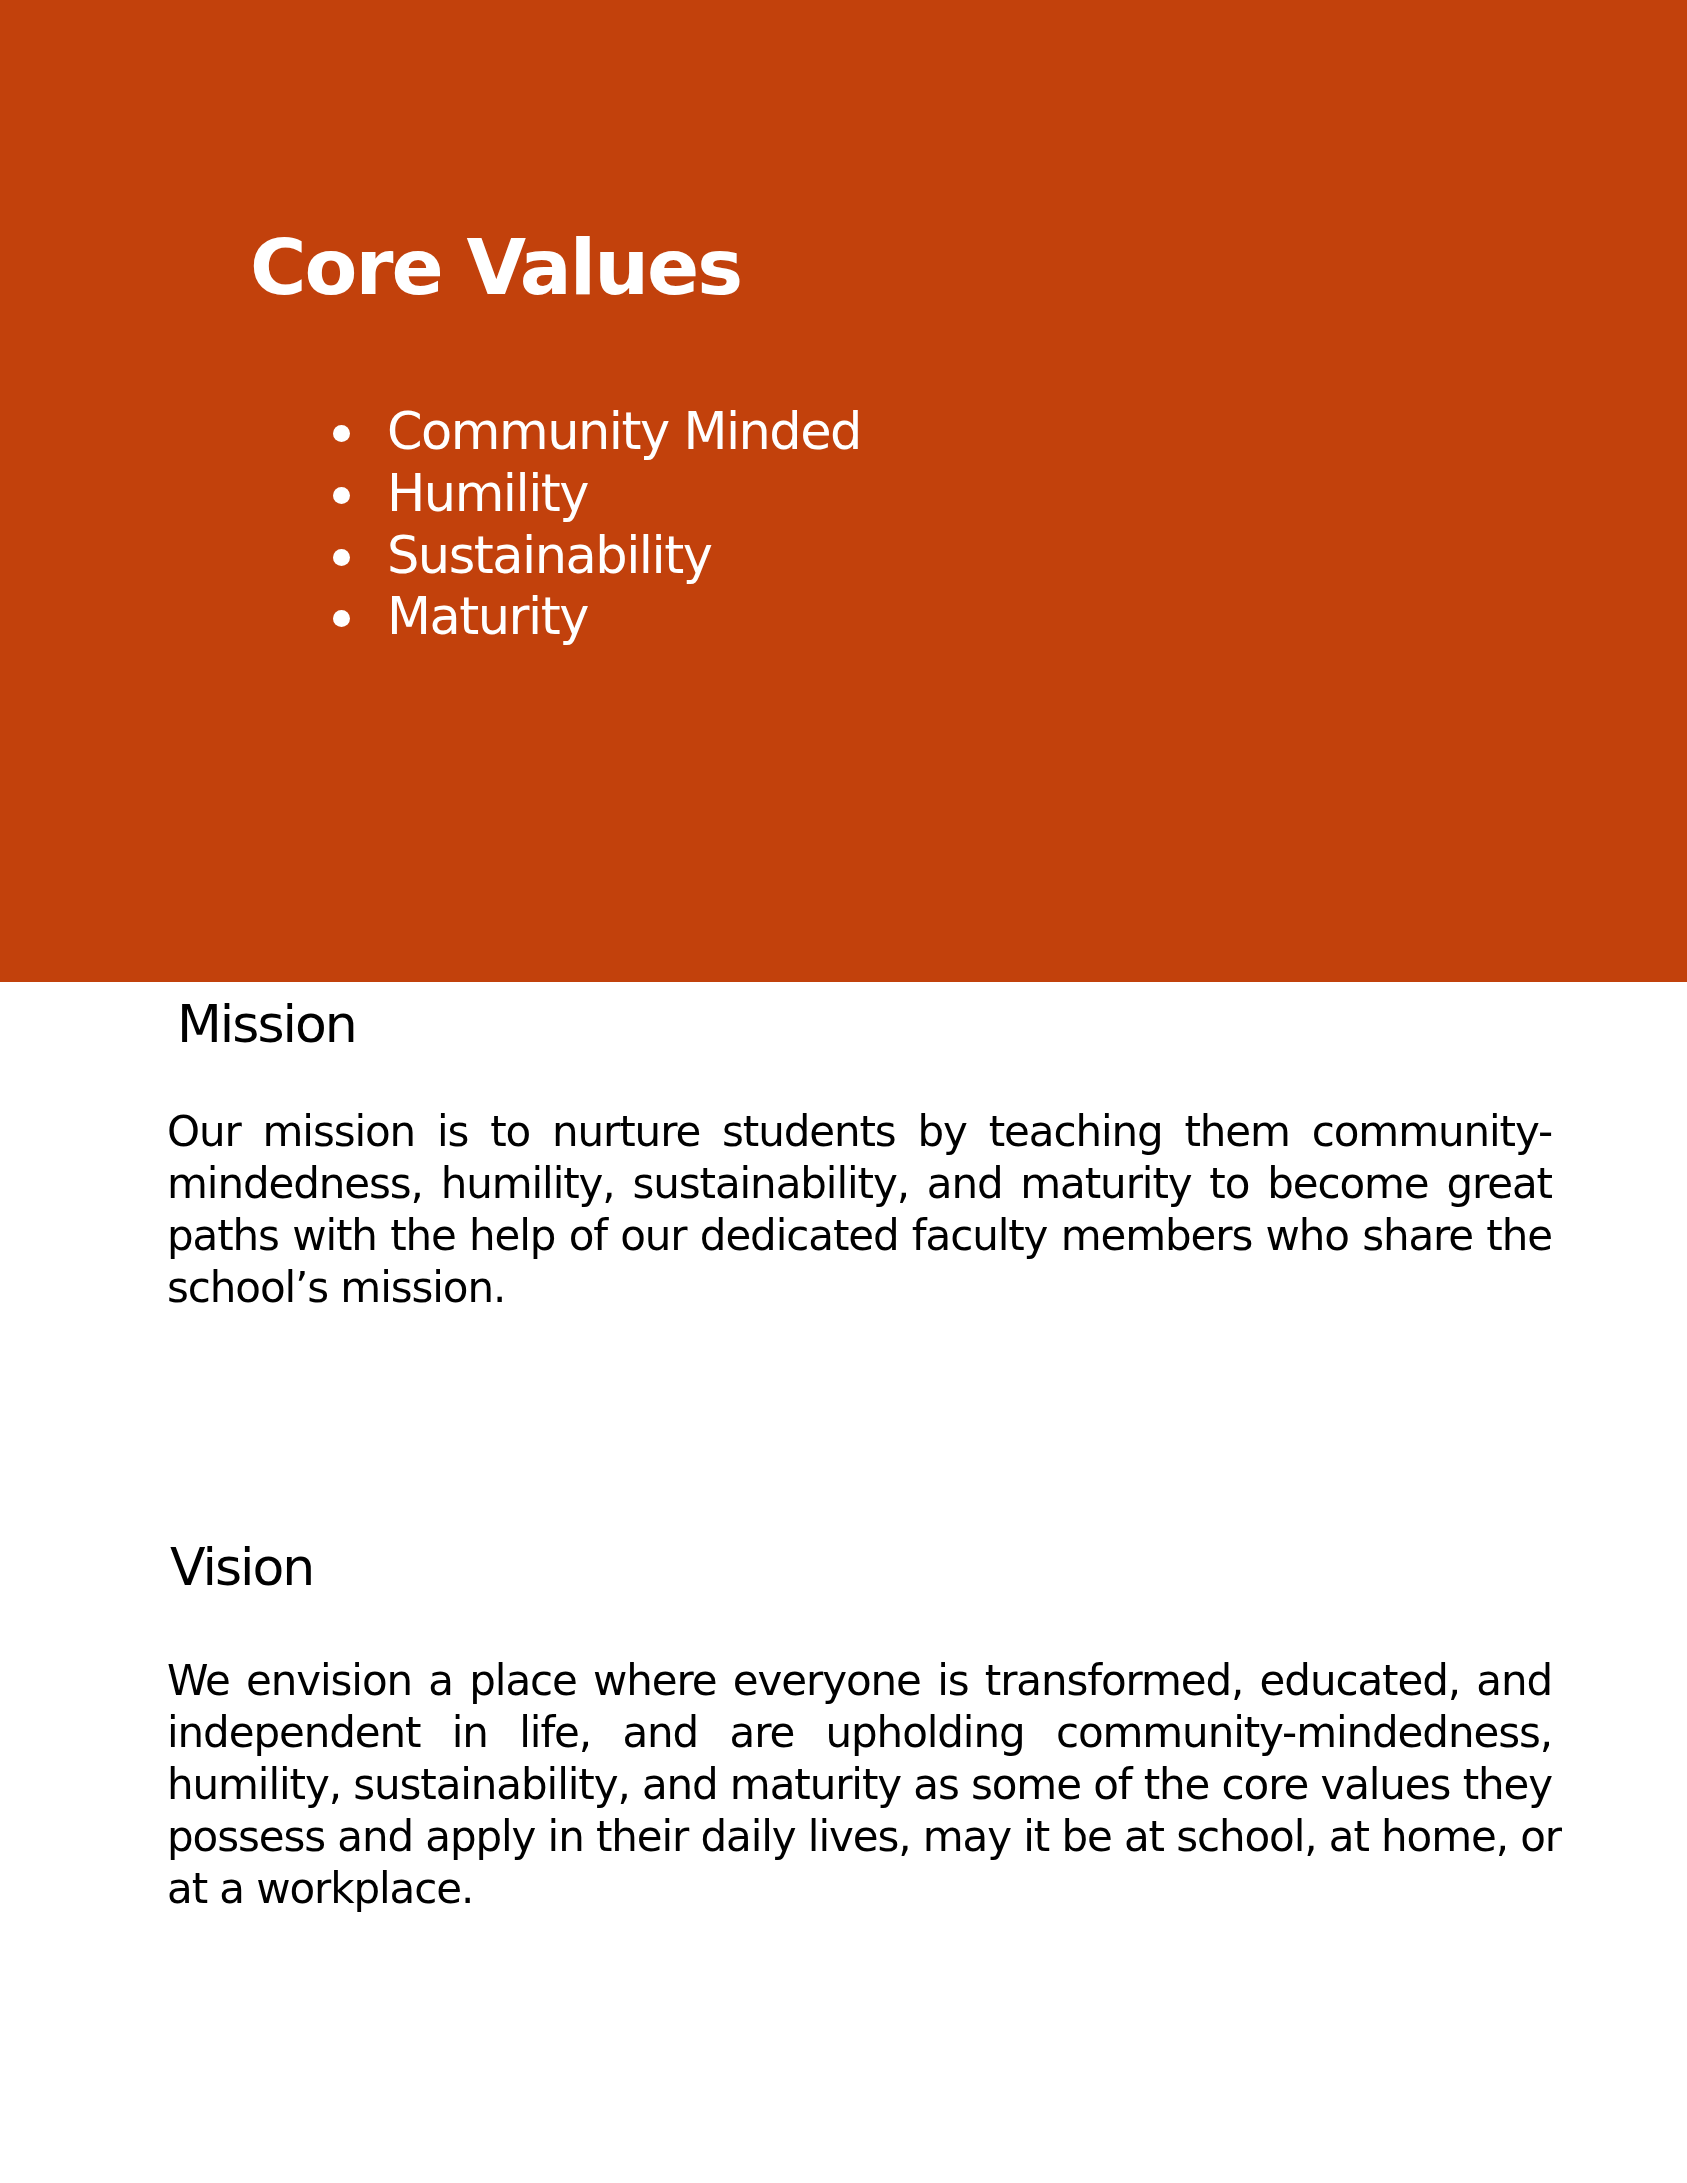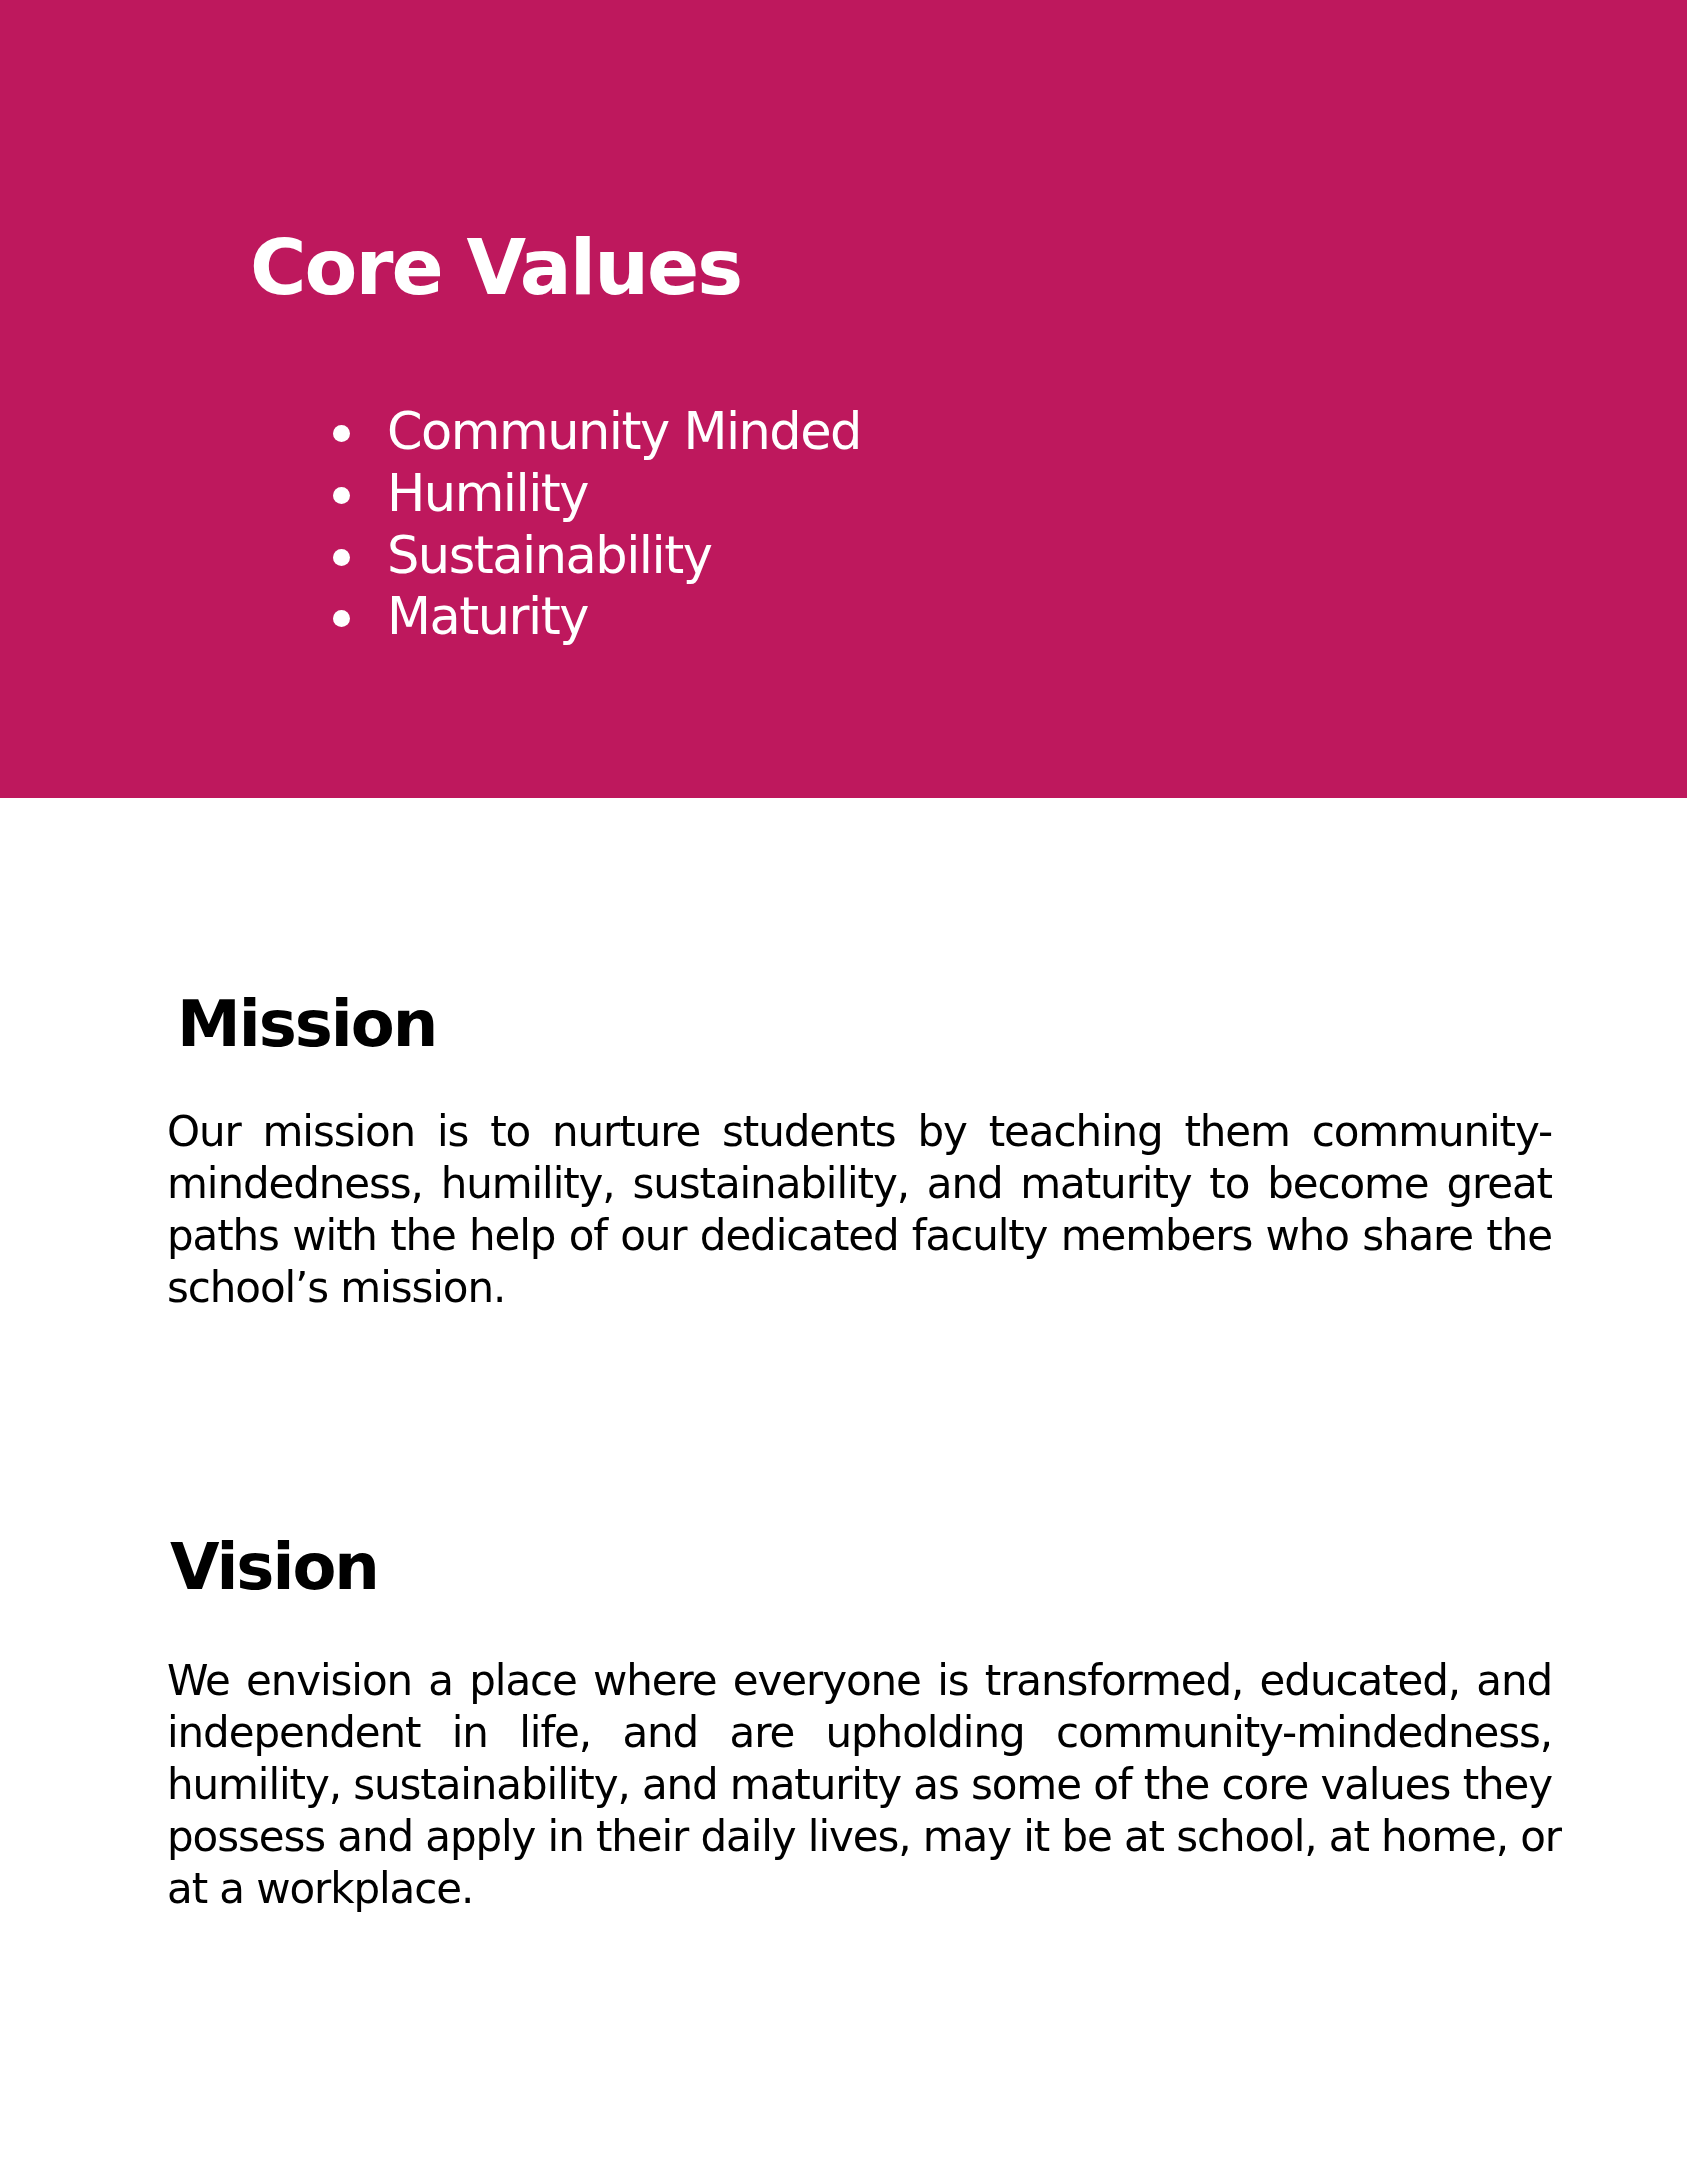--- a/index.html
+++ b/index.html
@@ -2,43 +2,43 @@
 <html style="font-size:8px"><head>
   <meta charset="utf-8">
   <style>
     html, body { margin: 0; padding: 0; }
     body {
       width: 1687px; height: 2183px; position: relative; overflow: hidden;
       background: #ffffff;
       font-family: "DejaVu Sans", "Liberation Sans", sans-serif;
     }
     .band {
-      position: absolute; left: 0; top: 0; width: 1687px; height: 798px;
-      background: #be185d;
+      position: absolute; left: 0; top: 0; width: 1687px; height: 982px;
+      background: #c2410c;
     }
     .cv-title {
       position: absolute; left: 250px; top: 218px;
       font-size: 77px; font-weight: bold; color: #ffffff;
       line-height: 99px; letter-spacing: -2px; white-space: nowrap;
     }
     .cv-list {
       position: absolute; left: 0; top: 0; margin: 0; padding: 0; list-style: none;
     }
     .cv-item {
       position: absolute; left: 0; height: 62px; white-space: nowrap;
       color: #ffffff; font-size: 51px; line-height: 62px; letter-spacing: -1.5px;
     }
     .cv-bullet {
       position: absolute; left: 333px; top: 24px;
       width: 17px; height: 17px; border-radius: 50%; background: #ffffff;
     }
     .cv-text { position: absolute; left: 387px; top: 0; }
 
     .h2 {
-      position: absolute; font-size: 64px; font-weight: bold; color: #000000;
+      position: absolute; font-size: 52px; font-weight: normal; color: #000000;
       line-height: 89px; letter-spacing: -2px; white-space: nowrap;
     }
     .para { position: absolute; left: 167px; width: 1385px; color: #000000; }
     .line {
       display: block; height: 52px; line-height: 52px;
       font-size: 42px; letter-spacing: -1.1px; white-space: nowrap;
       text-align: justify; text-align-last: justify;
     }
     .line.last { text-align: center; text-align-last: left; }
   </style>

